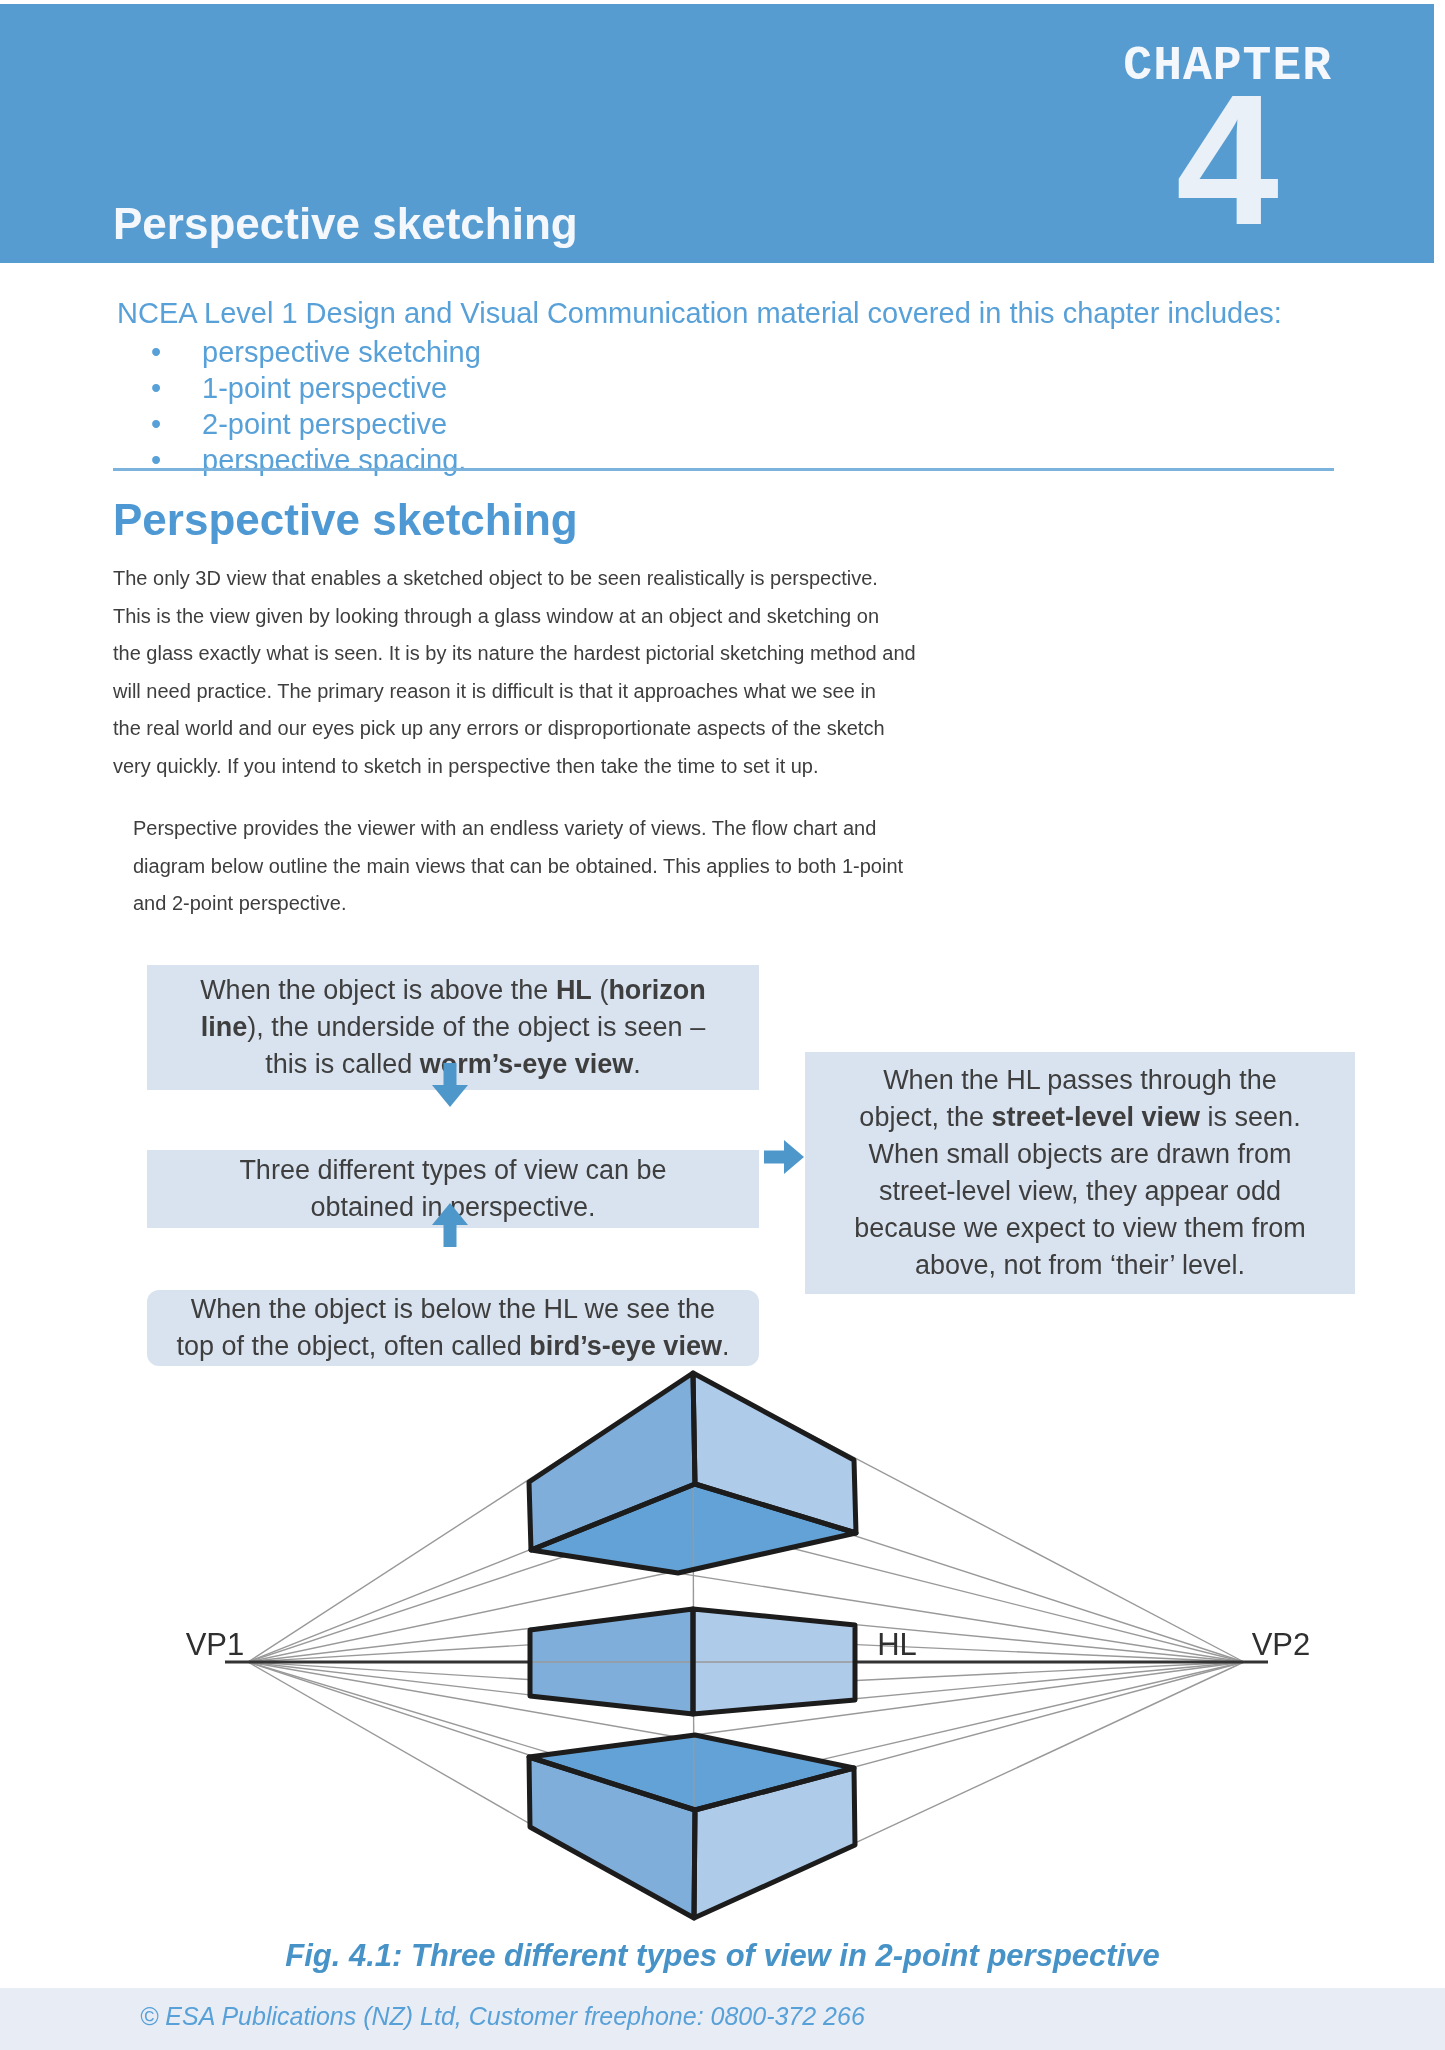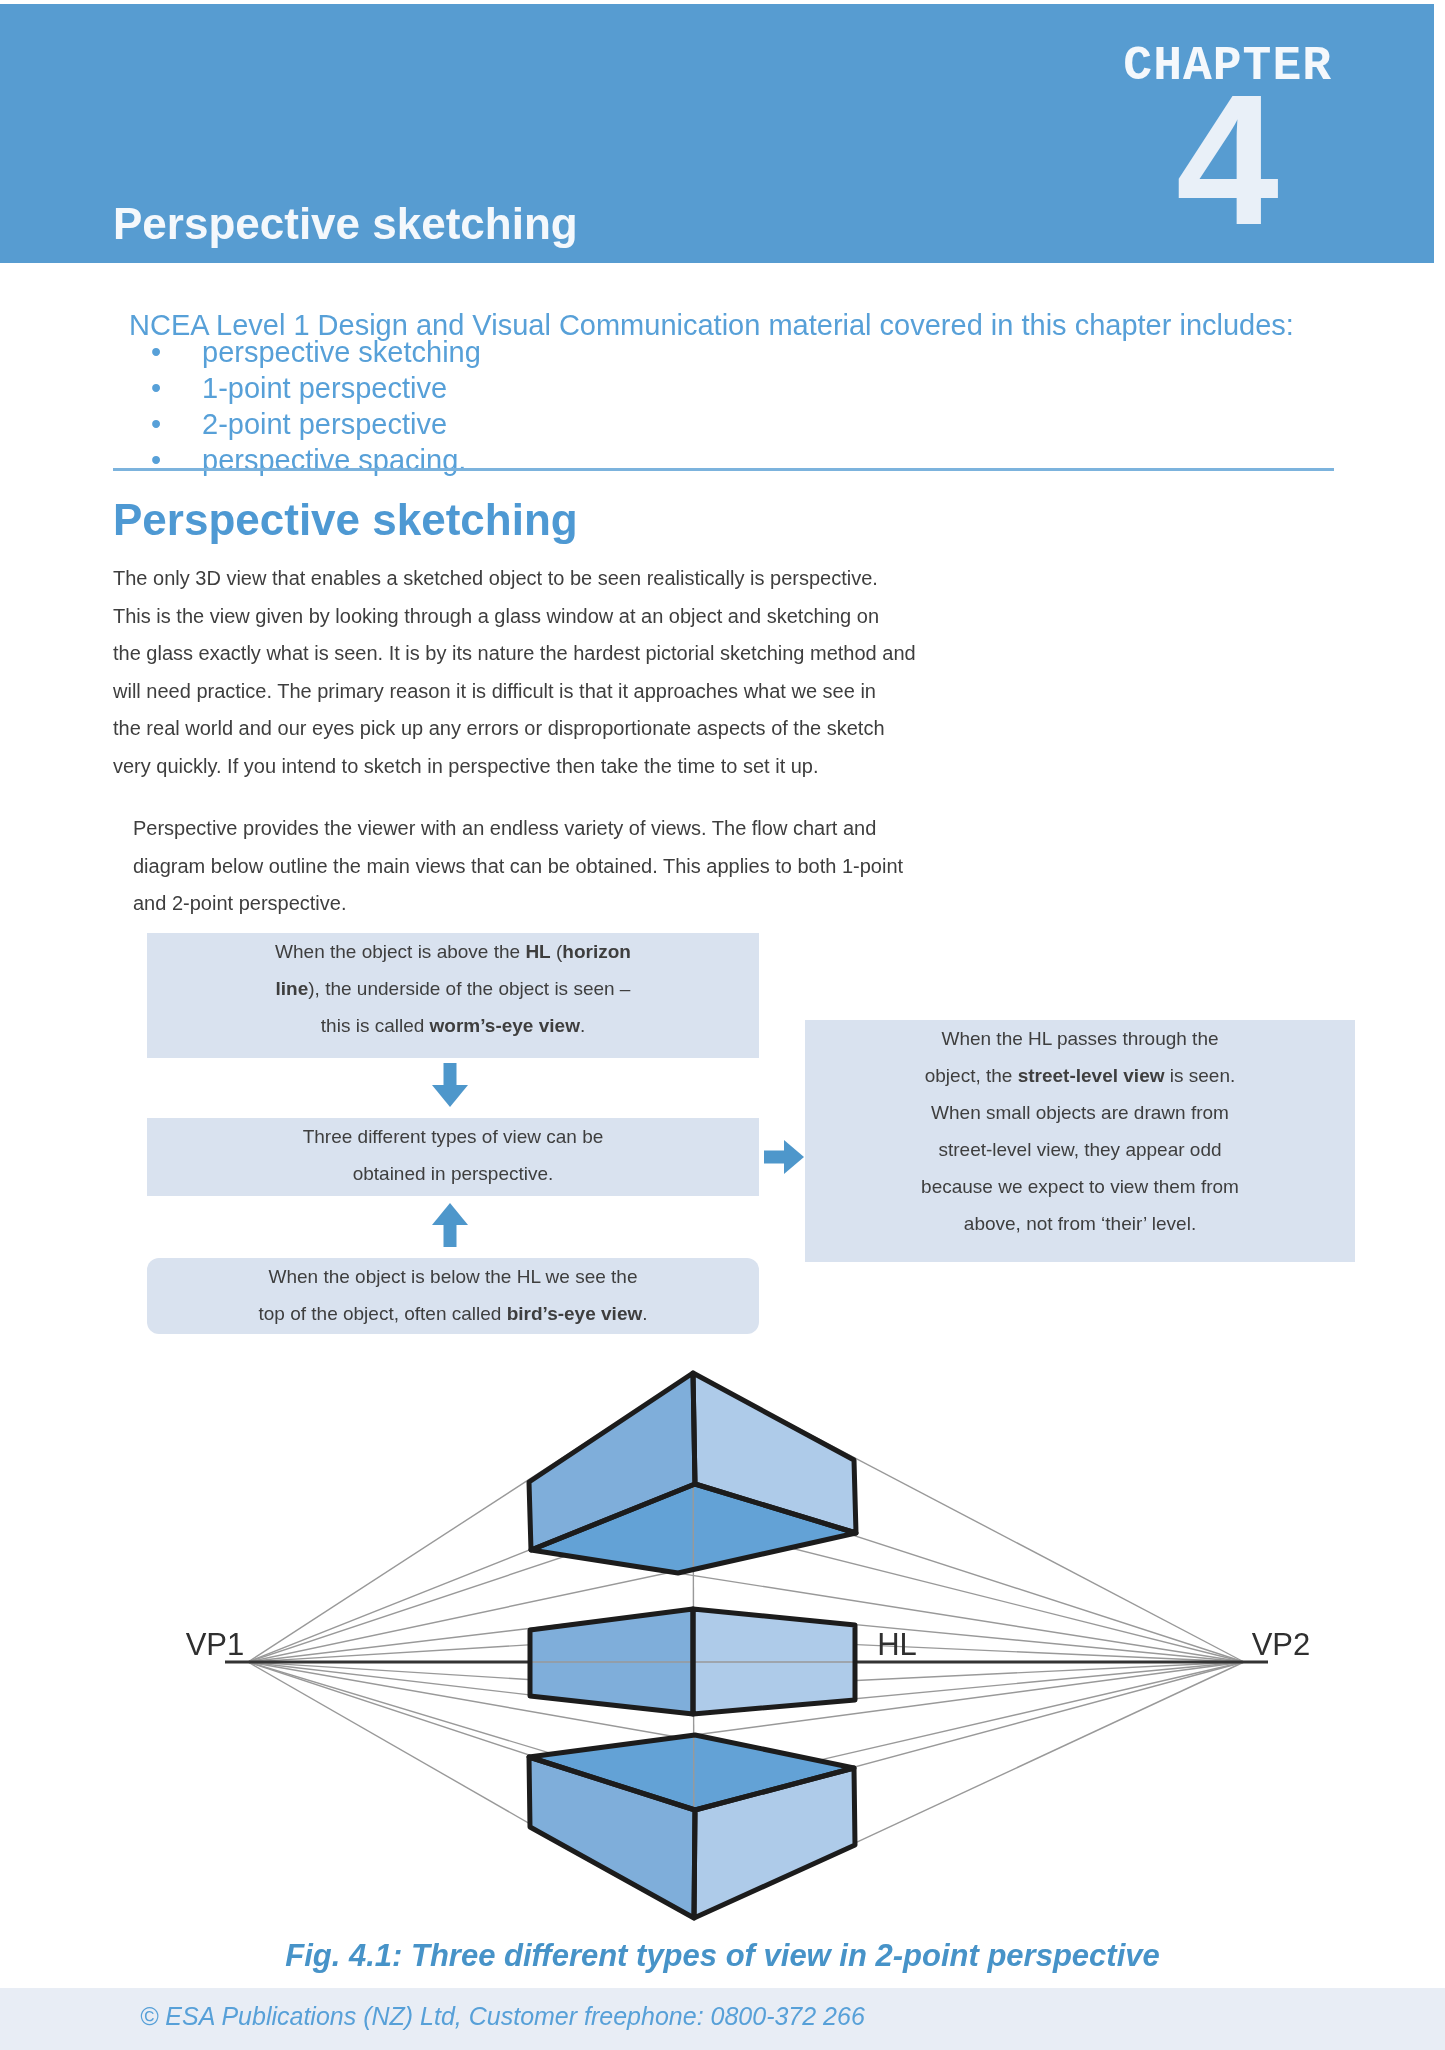--- a/index.html
+++ b/index.html
@@ -9,41 +9,41 @@
   
   .banner{position:absolute;left:0;top:4px;width:1434px;height:259px;background:var(--banner_blue);}
   .chapter-word{position:absolute;top:38px;right:102px;font-size:48px;font-weight:bold;
                 color:var(--banner_text);letter-spacing:1px;line-height:1;font-family:Liberation Mono, monospace;}
   .chapter-num{position:absolute;top:78px;right:155px;font-size:185px;font-weight:bold;
                color:var(--banner_num);line-height:0.85;}
   .banner-title{position:absolute;left:113px;top:198px;margin:0;font-size:44px;font-weight:bold;
                 color:var(--banner_text);line-height:1;}
 
   
-  .intro-lead{position:absolute;left:113px;top:292px;margin:16px;width:1250px;
+  .intro-lead{position:absolute;left:113px;top:292px;margin:4px;width:1250px;
               font-size:29px;color:var(--blue_text);line-height:34px;}
   .intro-list{position:absolute;left:113px;top:334px;margin:0;padding:0;list-style:none;width:1250px;}
   .intro-list li{position:relative;padding-left:89px;font-size:29px;color:var(--blue_text);
                  line-height:36px;}
   .intro-list li::before{content:"\2022";position:absolute;left:38px;font-size:29px;}
   .rule{position:absolute;left:113px;top:468px;width:1221px;height:3px;border:none;
         background:var(--rule_blue);margin:0;}
 
   
   .section-heading{position:absolute;left:113px;top:496px;margin:0;font-size:44px;font-weight:bold;
                    color:var(--heading_blue);line-height:1.1;}
   .body-para{position:absolute;left:113px;margin:0;width:1250px;font-size:20px;
              color:var(--body_text);line-height:37.5px;white-space:pre-line;}
   .p1{top:560px;}
   .p2{top:810px;margin-left:20px;}
 
   
   .fc-box{position:absolute;background:var(--box_bg);color:var(--body_text);
-          font-size:19px;line-height:37px;text-align:center;white-space:pre-line;
-          display:flex;justify-content:center;}
+          font-size:27px;line-height:37px;text-align:center;white-space:pre-line;
+          display:flex;align-items:center;justify-content:center;margin-top:32px;}
   .fc-top{left:147px;top:933px;width:612px;height:125px;}
   .fc-mid{left:147px;top:1118px;width:612px;height:78px;}
   .fc-bottom{left:147px;top:1258px;width:612px;height:76px;border-radius:12px;}
   .fc-right{left:805px;top:1020px;width:550px;height:242px;}
   .arrow{position:absolute;}
   .arrow-down{left:432px;top:1063px;}
   .arrow-up{left:432px;top:1203px;}
   .arrow-right{left:764px;top:1140px;}
   .arrow .shape{fill:var(--arrow_blue);}
 

